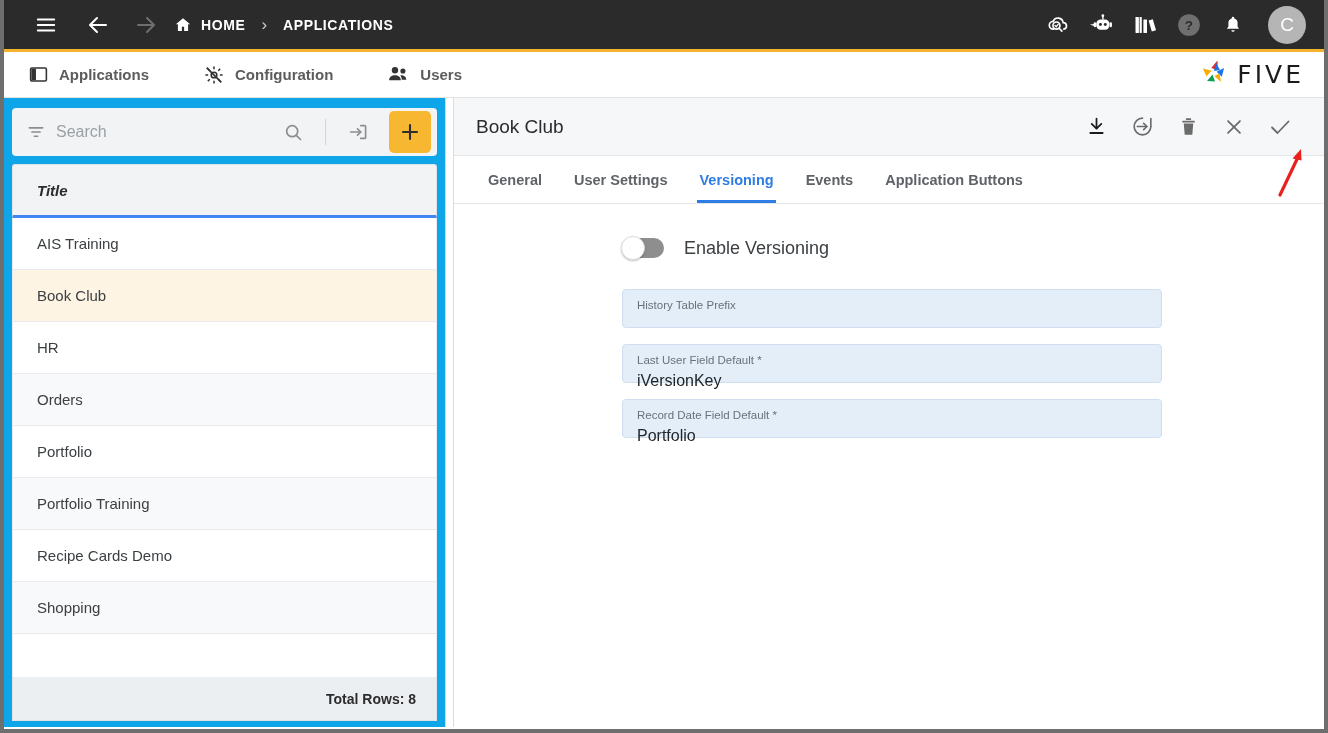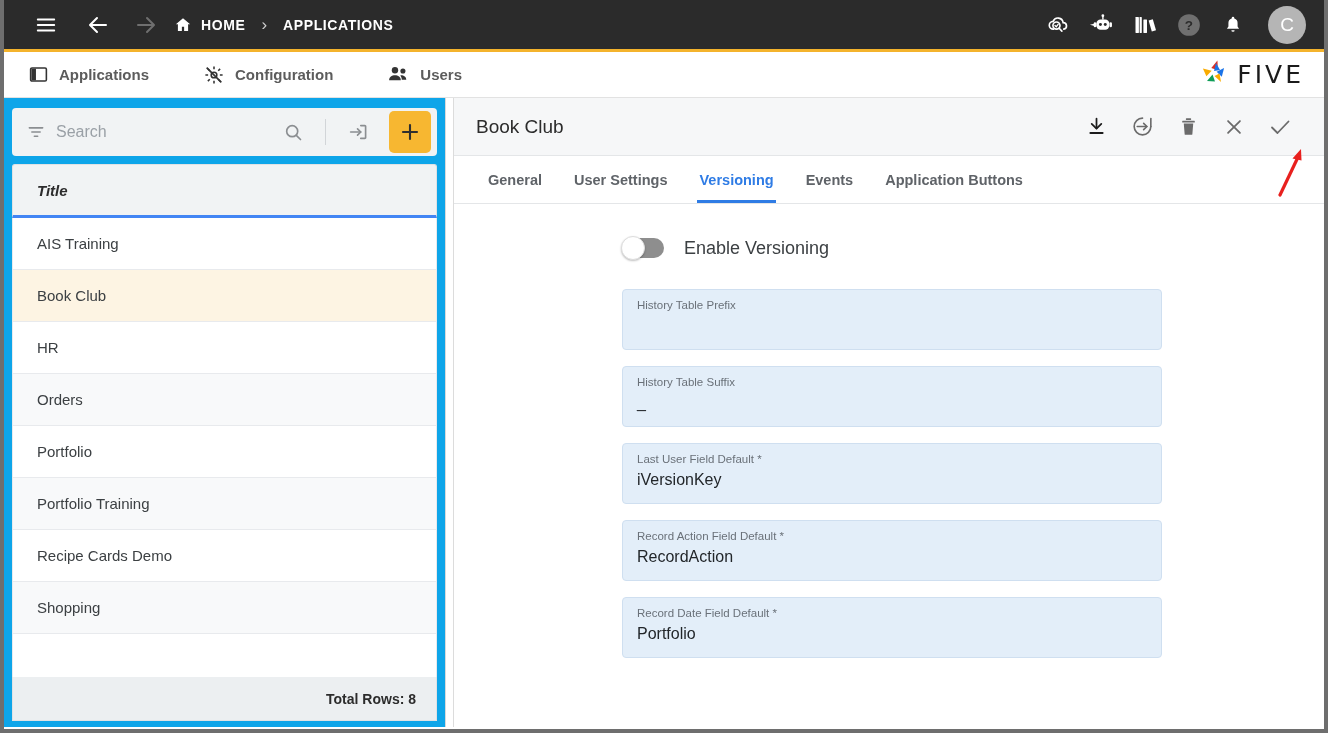--- a/index.html
+++ b/index.html
@@ -244,21 +244,21 @@
     background: #ffffff;
     border: 1px solid #dddddd;
     box-shadow: 0 1px 2px rgba(0,0,0,0.25);
   }
   .toggle-label { font-size: 18px; color: #3c4043; }
 
   .field {
     background: #e3eef9;
     border: 1px solid #cfdff0;
     border-radius: 4px;
-    height: 61px;
+    height: 39px;
     padding: 7px 14px 12px 14px;
     margin-bottom: 16px;
   }
   .field-label { font-size: 11.5px; color: #6a7179; line-height: 16px; }
   .field-value { font-size: 16px; color: #22262a; line-height: 22px; margin-top: 2px; }
 
   
   .red-arrow { position: absolute; left: 1262px; top: 145px; pointer-events: none; }
 </style>
 </head>
@@ -523,35 +523,27 @@
               <span class="knob"></span>
             </span>
             <span class="toggle-label">Enable Versioning</span>
           </div>
 
           <div class="field">
             <div class="field-label">History Table Prefix</div>
             <div class="field-value"></div>
           </div>
 
-          <div class="field">
-            <div class="field-label">History Table Suffix</div>
-            <div class="field-value">_</div>
-          </div>
 
 
           <div class="field">
             <div class="field-label">Last User Field Default *</div>
             <div class="field-value">iVersionKey</div>
           </div>
 
-          <div class="field">
-            <div class="field-label">Record Action Field Default *</div>
-            <div class="field-value">RecordAction</div>
-          </div>
 
           <div class="field">
             <div class="field-label">Record Date Field Default *</div>
             <div class="field-value">Portfolio</div>
           </div>
 
         </div>
       </div>
     </div>
   </div>

